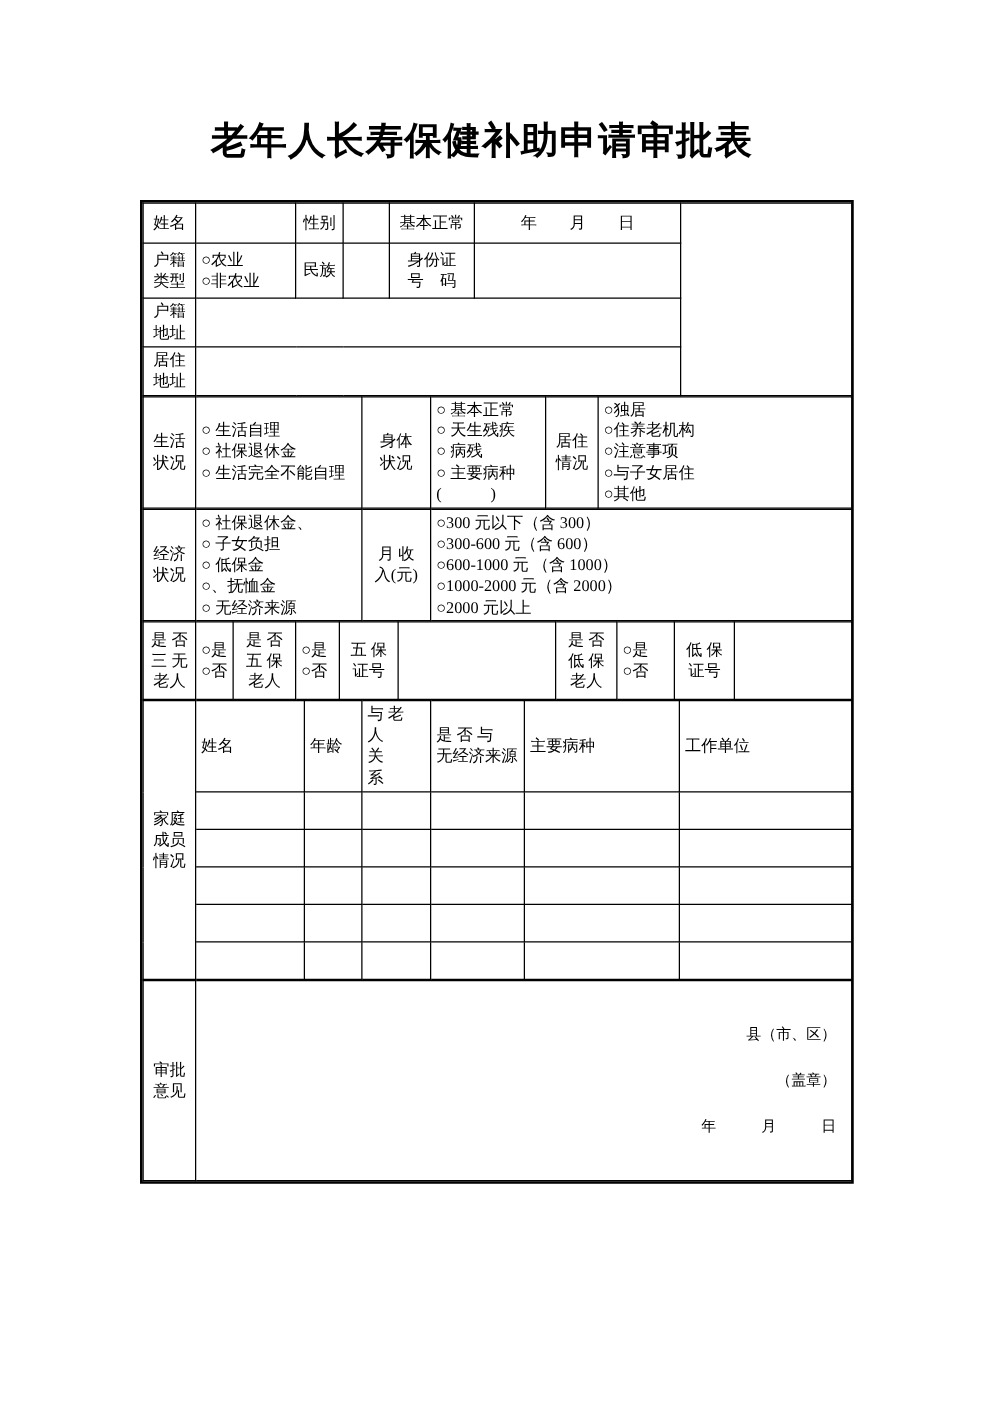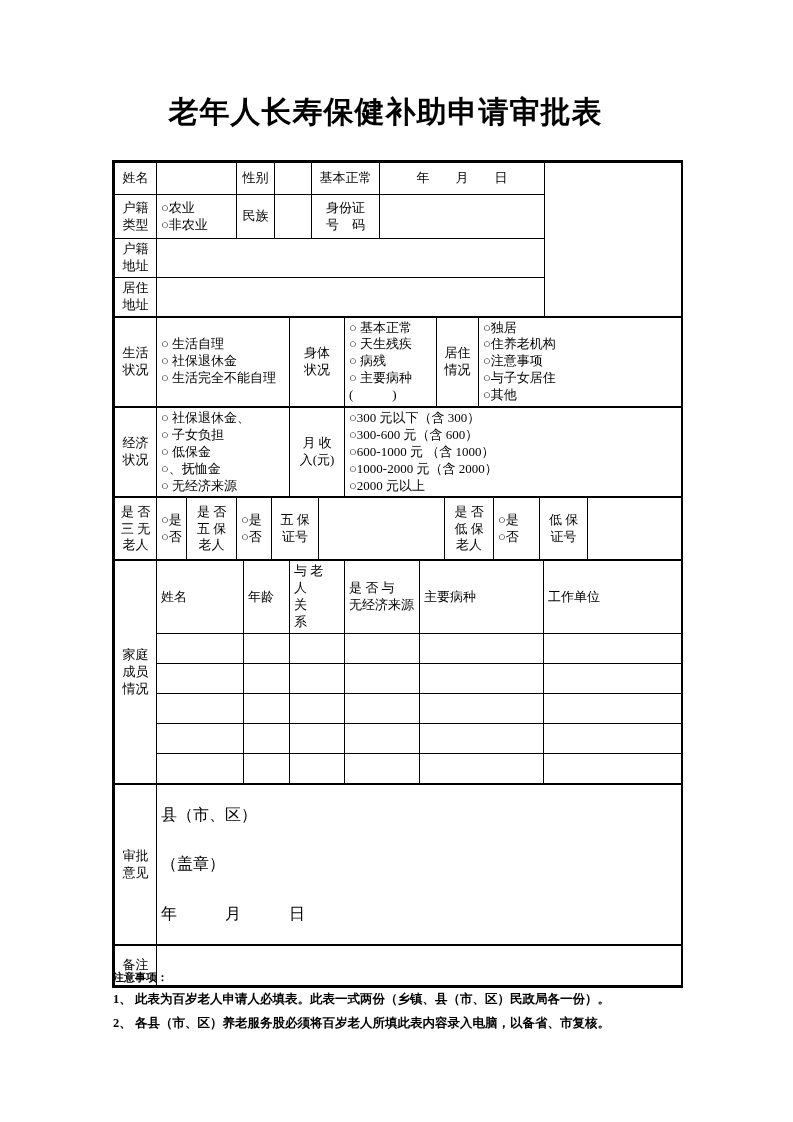--- a/index.html
+++ b/index.html
@@ -21,21 +21,21 @@
   }
   table.band td {
     border:1px solid #000; font-size:13px; line-height:1.3;
     vertical-align:middle; padding:2px 4px; overflow:hidden;
   }
   .pre { white-space:pre-line; }
   .lbl { text-align:center; }
   .opt { text-align:left; padding-left:9px; }
   .ctr { text-align:center; }
   .approval-cell { vertical-align:bottom; }
-  .approval-lines { text-align:left; padding:4px 8px 4px 0; white-space:pre-line; font-size:16px; line-height:1.55; }
+  .approval-lines { text-align:right; padding:4px 8px 4px 0; white-space:pre-line; font-size:12px; line-height:1.55; }
   .notes {
     position:absolute; left:113px; top:970px; width:580px;
     font-family:"Liberation Serif", serif;
   }
   .notes-heading { font-size:11px; font-weight:600; margin-bottom:6px; }
   .notes-item { font-size:12.5px; font-weight:600; margin-bottom:7px; }
 </style>
 </head>
 <body>
 
@@ -269,34 +269,17 @@
 意见</td>
         <td class="approval-cell">
           <div class="approval-lines"><span>县（市、区）</span><br>
           <span>（盖章）</span><br>
           <span>年　　　月　　　日</span></div>
         </td>
       </tr>
     </tbody>
       </table>
 
-    <table class="band">
-      <colgroup>
-        <col style="width:42px">
-          <col style="width:525px">
-      </colgroup>
-      <tbody>
-          <tr style="height:40px">
-        <td class="lbl">备注</td>
-        <td></td>
-      </tr>
-    </tbody>
-      </table>
 
   </div>
 
-  <div class="notes">
-    <div class="notes-heading">注意事项：</div>
-    <div class="notes-item">1、 此表为百岁老人申请人必填表。此表一式两份（乡镇、县（市、区）民政局各一份）。</div>
-    <div class="notes-item">2、 各县（市、区）养老服务股必须将百岁老人所填此表内容录入电脑，以备省、市复核。</div>
-  </div>
 
 </div>
 
 </body></html>

